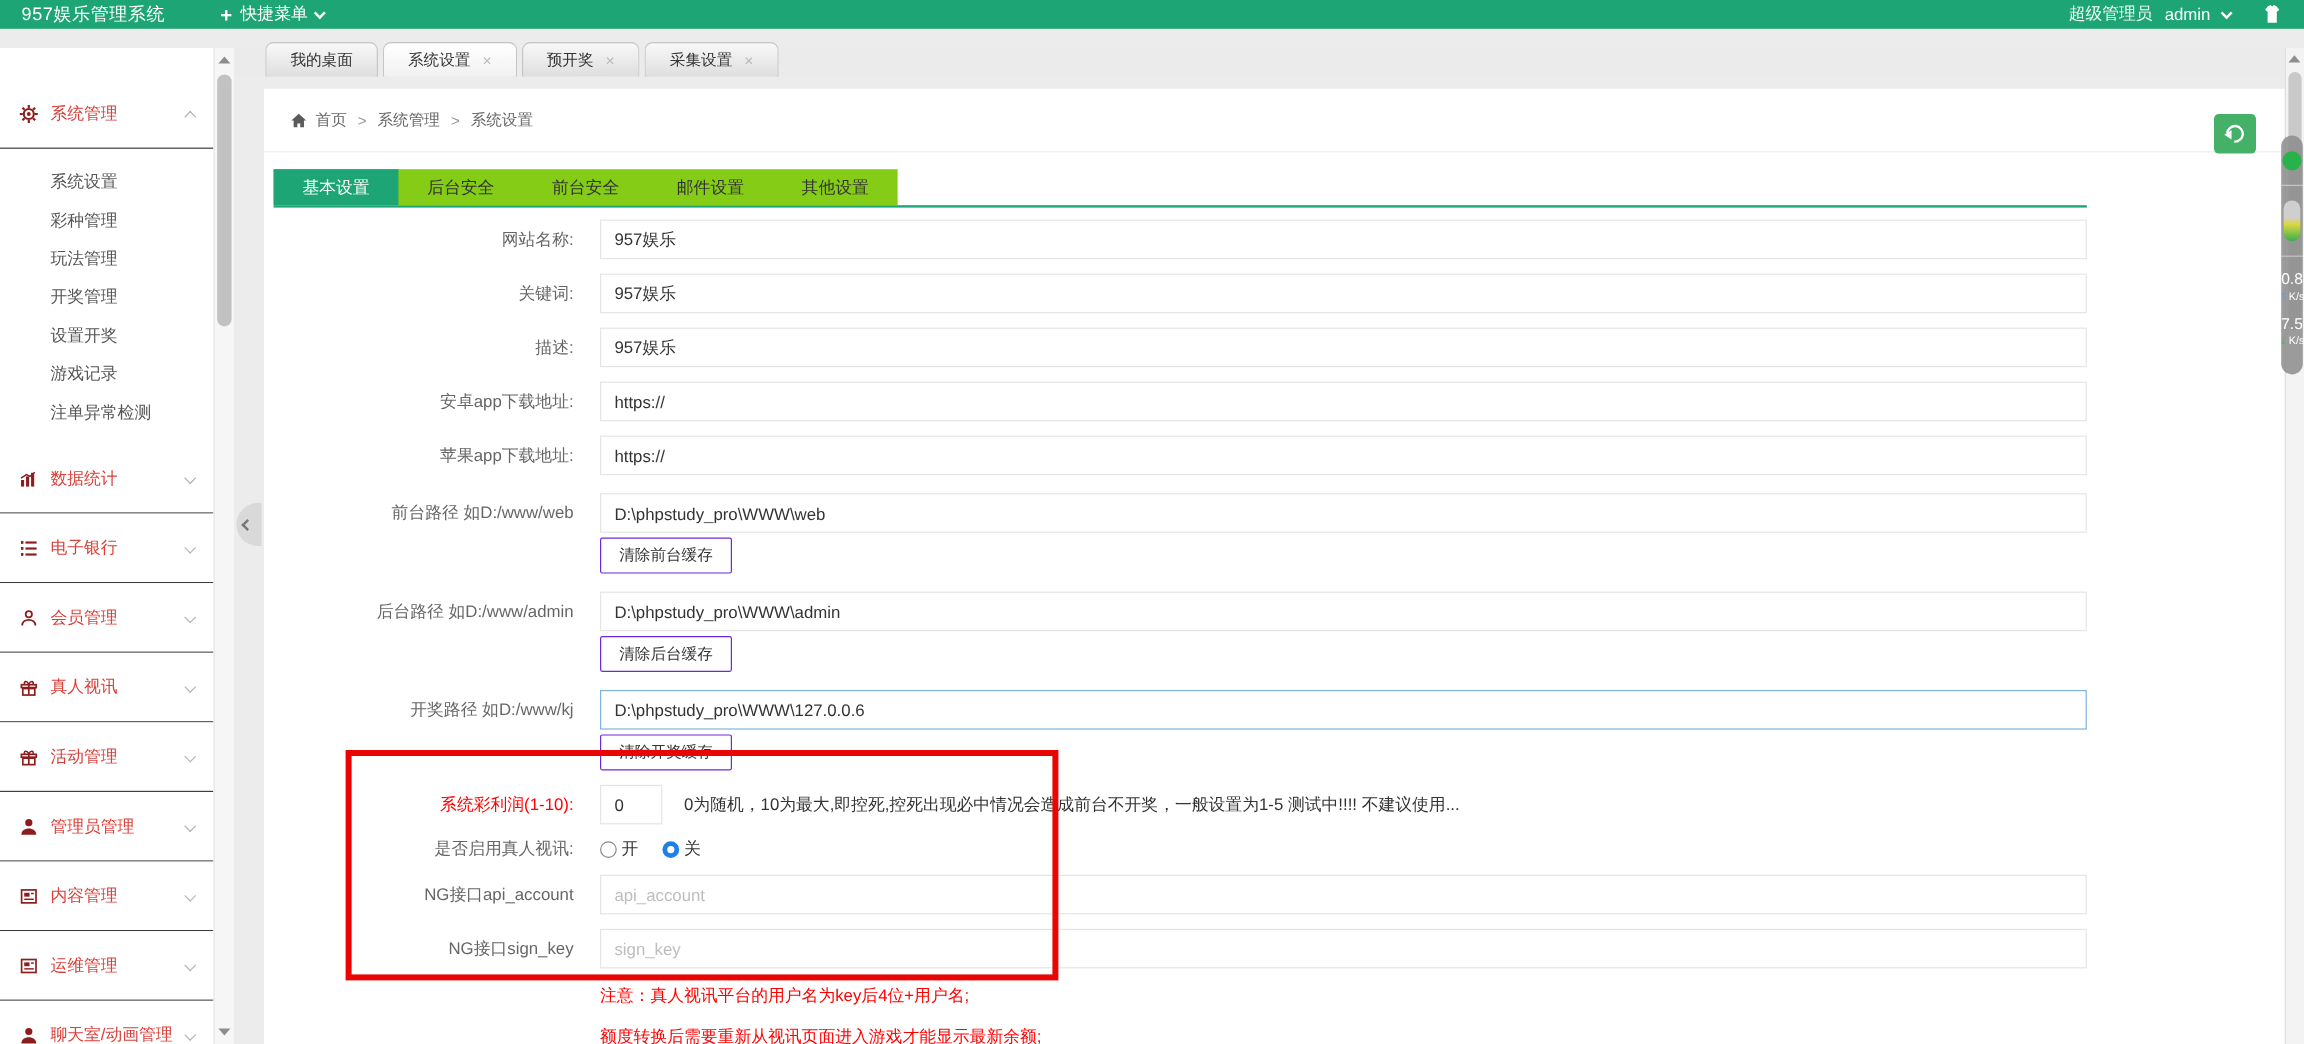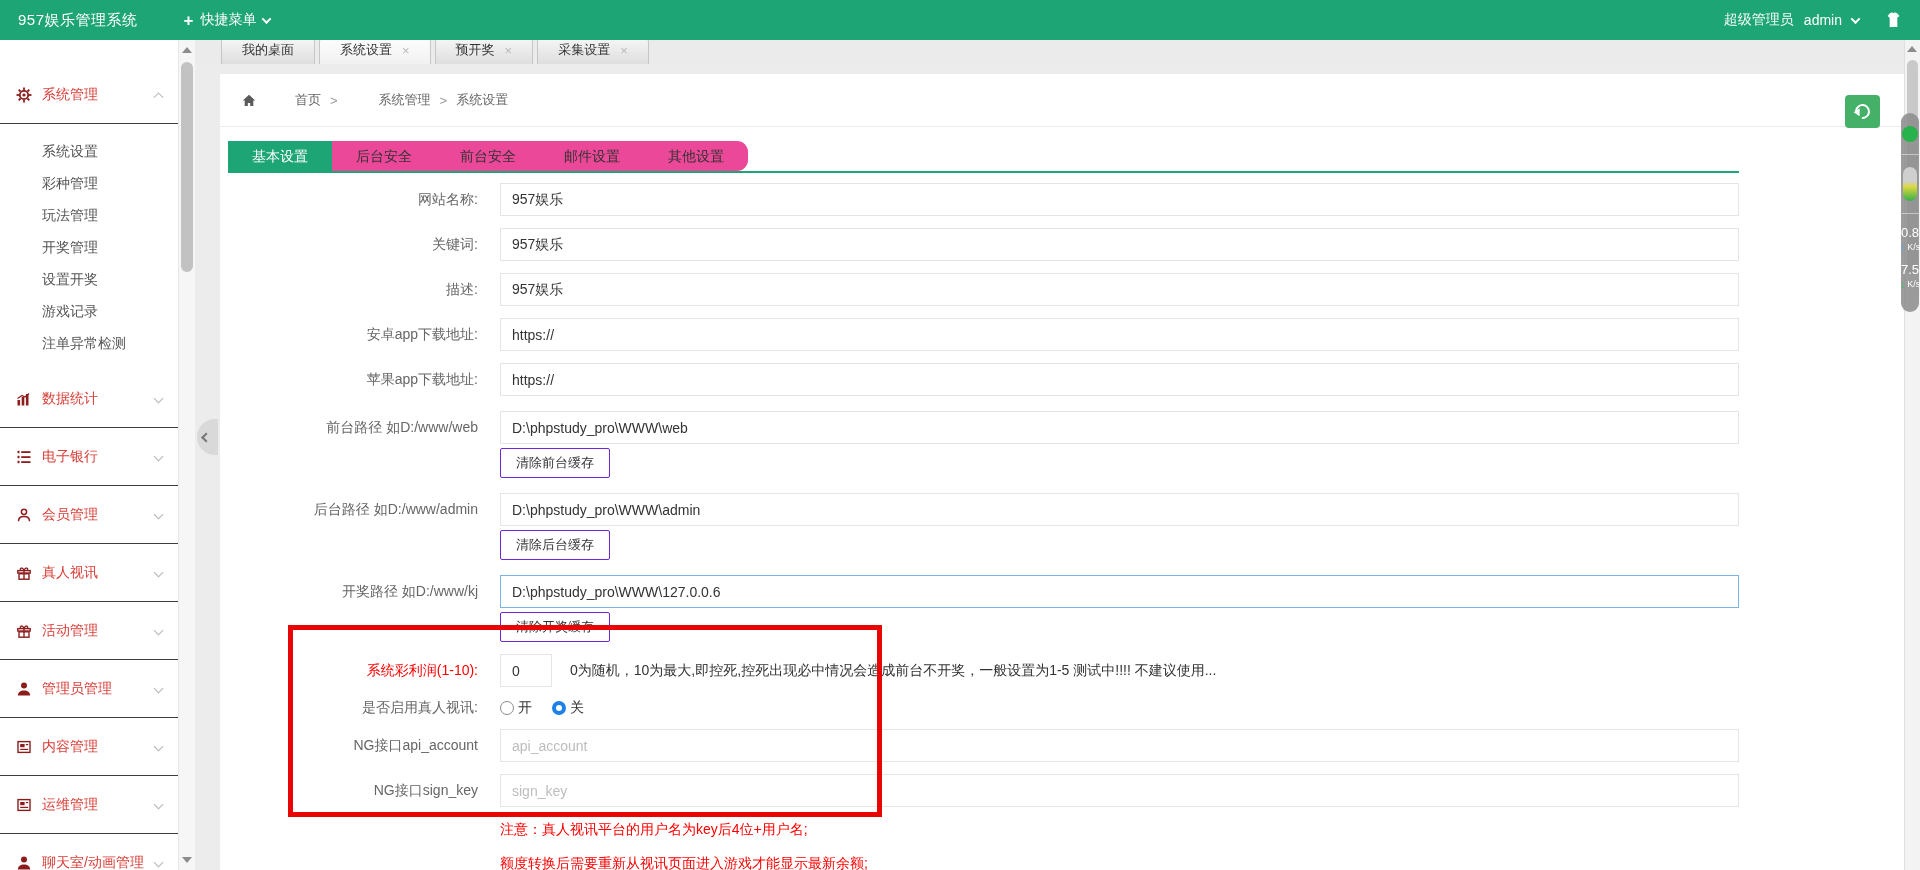--- a/index.html
+++ b/index.html
@@ -2,21 +2,21 @@
 <html><head>
 <meta charset="utf-8">
 <style>
   * { margin:0; padding:0; box-sizing:border-box; }
   html,body { width:1920px; height:870px; }
   body {
     font-family:"Liberation Sans","DejaVu Sans",sans-serif;
     background:#ececec; overflow:hidden; position:relative; font-size:14px; color:#333;
   }
   
-  .topbar { position:absolute; left:0; top:0; right:0; height:40px; background:#1ea576;
+  .topbar { position:absolute; left:0; top:0; right:0; height:24px; background:#1ea576;
     display:flex; align-items:center; padding:0 18px; color:#fff; z-index:20; }
   .brand { font-size:15px; letter-spacing:.5px; margin-right:46px; }
   .quickmenu { display:flex; align-items:center; gap:7px; font-size:14px; cursor:pointer; }
   .plus-glyph { font-size:17px; font-weight:bold; line-height:1; }
   .chev { display:inline-block; width:7px; height:7px; border-right:2px solid #fff; border-bottom:2px solid #fff;
     transform:rotate(45deg) translate(-1px,-1px); }
   .topbar-right { margin-left:auto; display:flex; align-items:center; gap:10px; font-size:14px; }
   .role-name { opacity:.95; }
   .shirt { margin-left:16px; display:flex; cursor:pointer; }
   
@@ -44,32 +44,32 @@
   .ptab { height:29px; display:flex; align-items:center; gap:10px; padding:0 20px;
     background:linear-gradient(#f8f8f8,#dedede); border:1px solid #c6c6c6; border-bottom:none;
     border-radius:7px 7px 0 0; font-size:13px; color:#333; cursor:pointer; }
   .ptab.active { background:linear-gradient(#ffffff,#f1f1f1); }
   .ptab-close { color:#b9b9b9; font-size:13px; line-height:1; cursor:pointer; }
   
   .panel { position:absolute; left:220px; top:74px; right:16px; bottom:0; background:#fff; }
   .crumb-row { height:53px; display:flex; align-items:center; padding:0 22px;
     border-bottom:1px solid #ededed; font-size:13px; color:#666; position:relative; }
   .crumb-sep { margin:0 9px; color:#999; }
-  .crumb-item { cursor:pointer;margin-left:32px; }
+  .crumb-item { cursor:pointer; }
   .home-ic { display:flex; margin-right:7px; }
   .refresh-btn { position:absolute; right:24px; top:21px; width:35px; height:33px; background:#45b168;
     border:none; border-radius:4px; display:flex; align-items:center; justify-content:center; cursor:pointer; }
   .refresh-ic { width:15px; height:15px; border:2px solid #fff; border-left-color:transparent;
     border-radius:50%; transform:rotate(-40deg); position:relative; }
   .refresh-ic::after { content:""; position:absolute; left:-6px; top:-3px;
     border:4px solid transparent; border-right:6px solid #fff; transform:rotate(40deg); }
   
   .settings-tabs { margin:14px 0 0 8px; width:calc(100% - 8px - 165px);
     border-bottom:2px solid #1ea576; display:flex; }
-  .stabs-bg { display:inline-flex; background:#ec4899;border-radius:11px; }
+  .stabs-bg { display:inline-flex; background:#84cc16; }
   .stab { height:30px; line-height:30px; padding:0 24px; font-size:14px; color:#333; cursor:pointer; }
   .stab.active { background:#1ea576; color:#fff; }
   
   .form { margin-top:10px; padding-right:165px; position:relative; }
   .row { display:flex; align-items:center; margin-bottom:12px; }
   .lbl { width:258px; flex:none; text-align:right; margin-right:22px; font-size:14px; color:#666; }
   .lbl.red { color:#ff0000; }
   .inp { flex:1; height:33px; border:1px solid #e5e5e5; padding:0 11px; font-size:14px; color:#333; outline:none; }
   .inp::placeholder { color:#bdbdbd; }
   .row.path { align-items:flex-start;margin-top:15px; }

